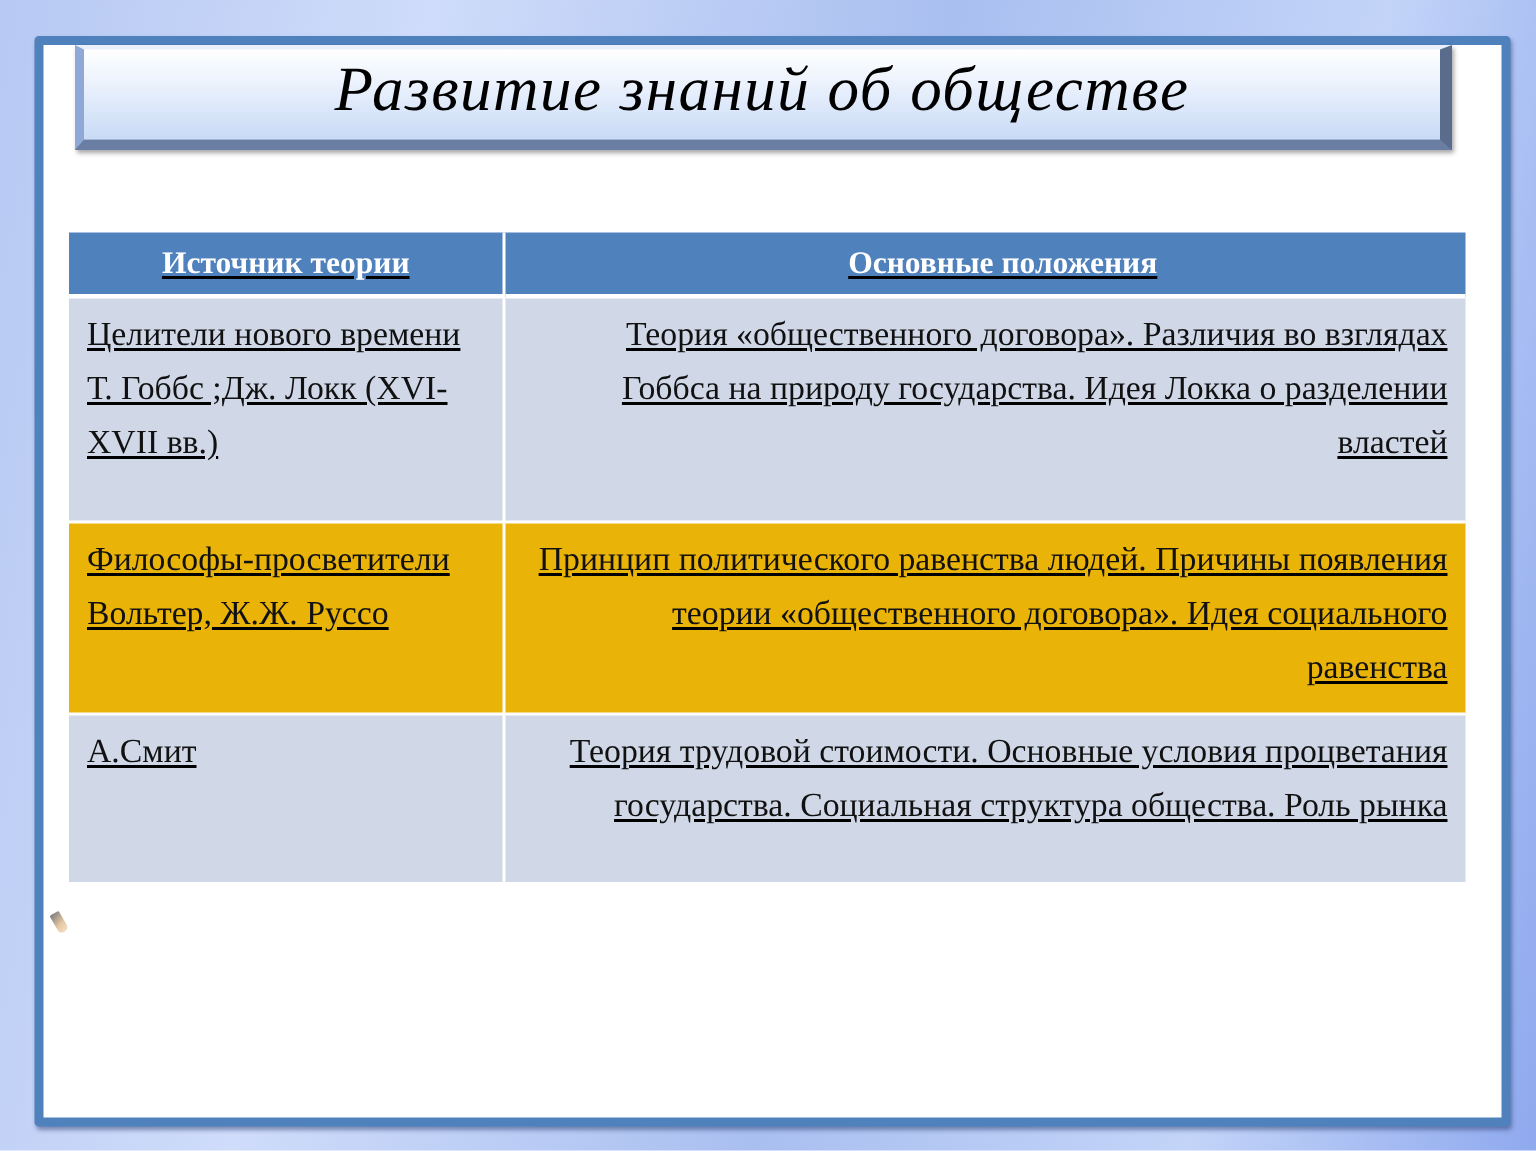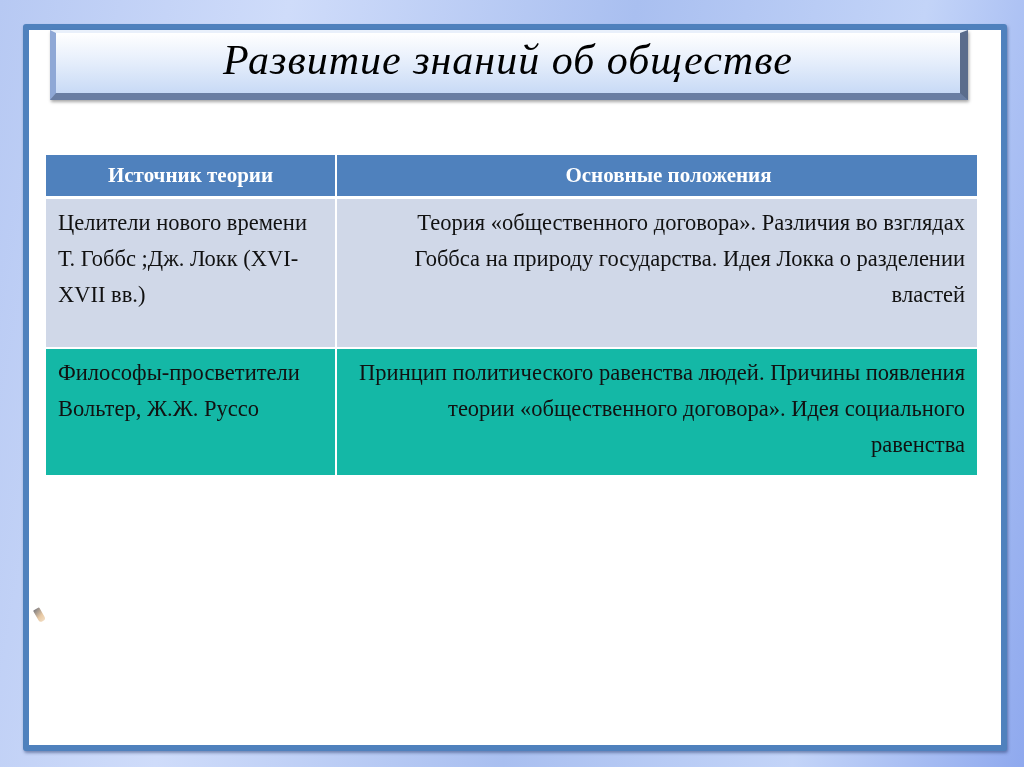--- a/index.html
+++ b/index.html
@@ -21,36 +21,36 @@
     box-sizing:border-box;
     display:flex; align-items:center; justify-content:center;
     box-shadow: 1px 2px 3px rgba(0,0,0,0.35);
   }
   .title-text {
     font-family:Liberation Serif, serif; font-style:italic;
     font-size:42px; color:#000; letter-spacing:1px; margin-top:-6px;
   }
   table.main {
     position:absolute; left:46px; top:155px; width:931px;
-    border-collapse:collapse; table-layout:fixed;
+    border-collapse:collapse; table-layout:fixed;text-decoration:underline;
   }
   table.main th {
     background:#4f81bd; color:#ffffff; font-weight:bold;
     font-size:21px; height:41px; padding:0; text-align:center;
     border-right:2px solid #ffffff; border-bottom:3px solid #ffffff;
   }
   table.main th:last-child { border-right:none;padding-left:23px; }
   table.main td {
     vertical-align:top; color:#111; font-size:22.5px; line-height:36px;
     padding:6px 12px 12px 12px; border-right:2px solid #ffffff;
     border-bottom:2px solid #ffffff; text-align:left;
   }
   table.main td:last-child { border-right:none;text-align:right; }
   tr.odd td { background:#d0d8e8; }
-  tr.even td { background:#14b8a6; }
+  tr.even td { background:#eab308; }
   .c1 { width:289px; }
   .pen-icon {
     position:absolute; left:36px; top:608px; width:7px; height:14px;
     background:linear-gradient(160deg,#7a7a80 0%,#e8c9a4 60%,#f3dfc6 100%);
     transform:rotate(-30deg); border-radius:1px 1px 3px 3px;
   }
 </style>
 </head>
 <body>
 
@@ -69,16 +69,20 @@
   </thead>
   <tbody>
     <tr class="odd" style="height:150px">
       <td>Целители нового времени Т. Гоббс ;Дж. Локк (XVI-XVII вв.)</td>
       <td>Теория «общественного договора». Различия во взглядах Гоббса на природу государства. Идея Локка о разделении властей</td>
     </tr>
     <tr class="even" style="height:114px">
       <td>Философы-просветители Вольтер,  Ж.Ж. Руссо</td>
       <td>Принцип политического равенства людей. Причины появления теории «общественного договора». Идея социального равенства</td>
     </tr>
+    <tr class="odd" style="height:113px">
+      <td>А.Смит</td>
+      <td>Теория трудовой стоимости. Основные условия процветания государства. Социальная структура общества. Роль рынка</td>
+    </tr>
   </tbody>
 </table>
 
 <div class="pen-icon"></div>
 
 </body></html>

